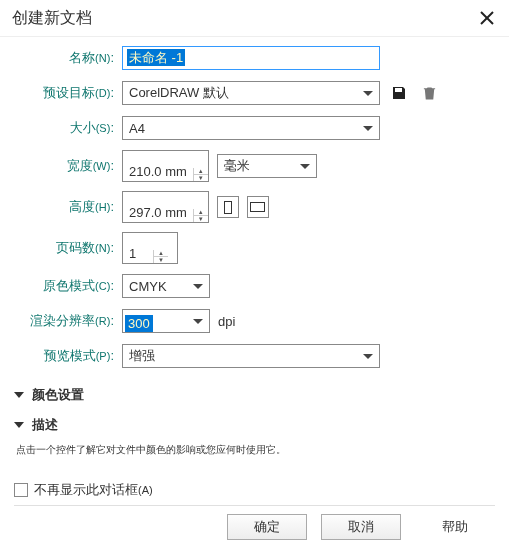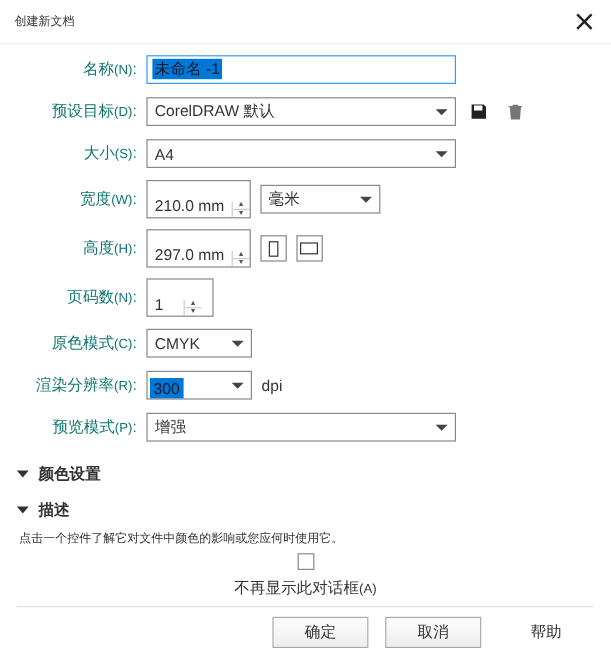--- a/index.html
+++ b/index.html
@@ -16,21 +16,21 @@
       color: #333;
     }
     .titlebar {
       display: flex;
       justify-content: space-between;
       align-items: center;
       padding: 6px 10px 6px 12px;
       border-bottom: 1px solid #eee;
     }
     .titlebar .title {
-      font-size: 10px;
+      font-size: 16px;
     }
     .close-btn {
       width: 24px;
       height: 24px;
       display: flex;
       align-items: center;
       justify-content: center;
       cursor: pointer;
     }
     .close-btn svg { width: 14px; height: 14px; }
@@ -65,21 +65,21 @@
       background: #fff;
     }
     .text-input.name {
       width: 258px;
       border: 1px solid #3399ff;
       background: #fff;
       color: #fff;
     }
     .sel-text {
       background: #0078d7;
-      color: #0f172a;
+      color: #fef9c3;
       padding: 1px 2px;
     }
     .combo {
       position: relative;
       height: 24px;
       border: 1px solid #888;
       background: #fff;
       display: flex;
       align-items: center;
       padding: 0 22px 0 6px;
@@ -178,21 +178,20 @@
       left: 0;
       right: 0;
       padding: 8px 14px 10px 14px;
     }
     .checkbox-row {
       display: flex;
       align-items: center;
       gap: 6px;
       margin-bottom: 6px;
       font-size: 13px;
-      flex-direction: column;
     }
     .cb {
       width: 14px; height: 14px;
       border: 1px solid #888;
       background: #fff;
       cursor: pointer;
     }
     .btn-row {
       display: flex;
       justify-content: flex-end;

